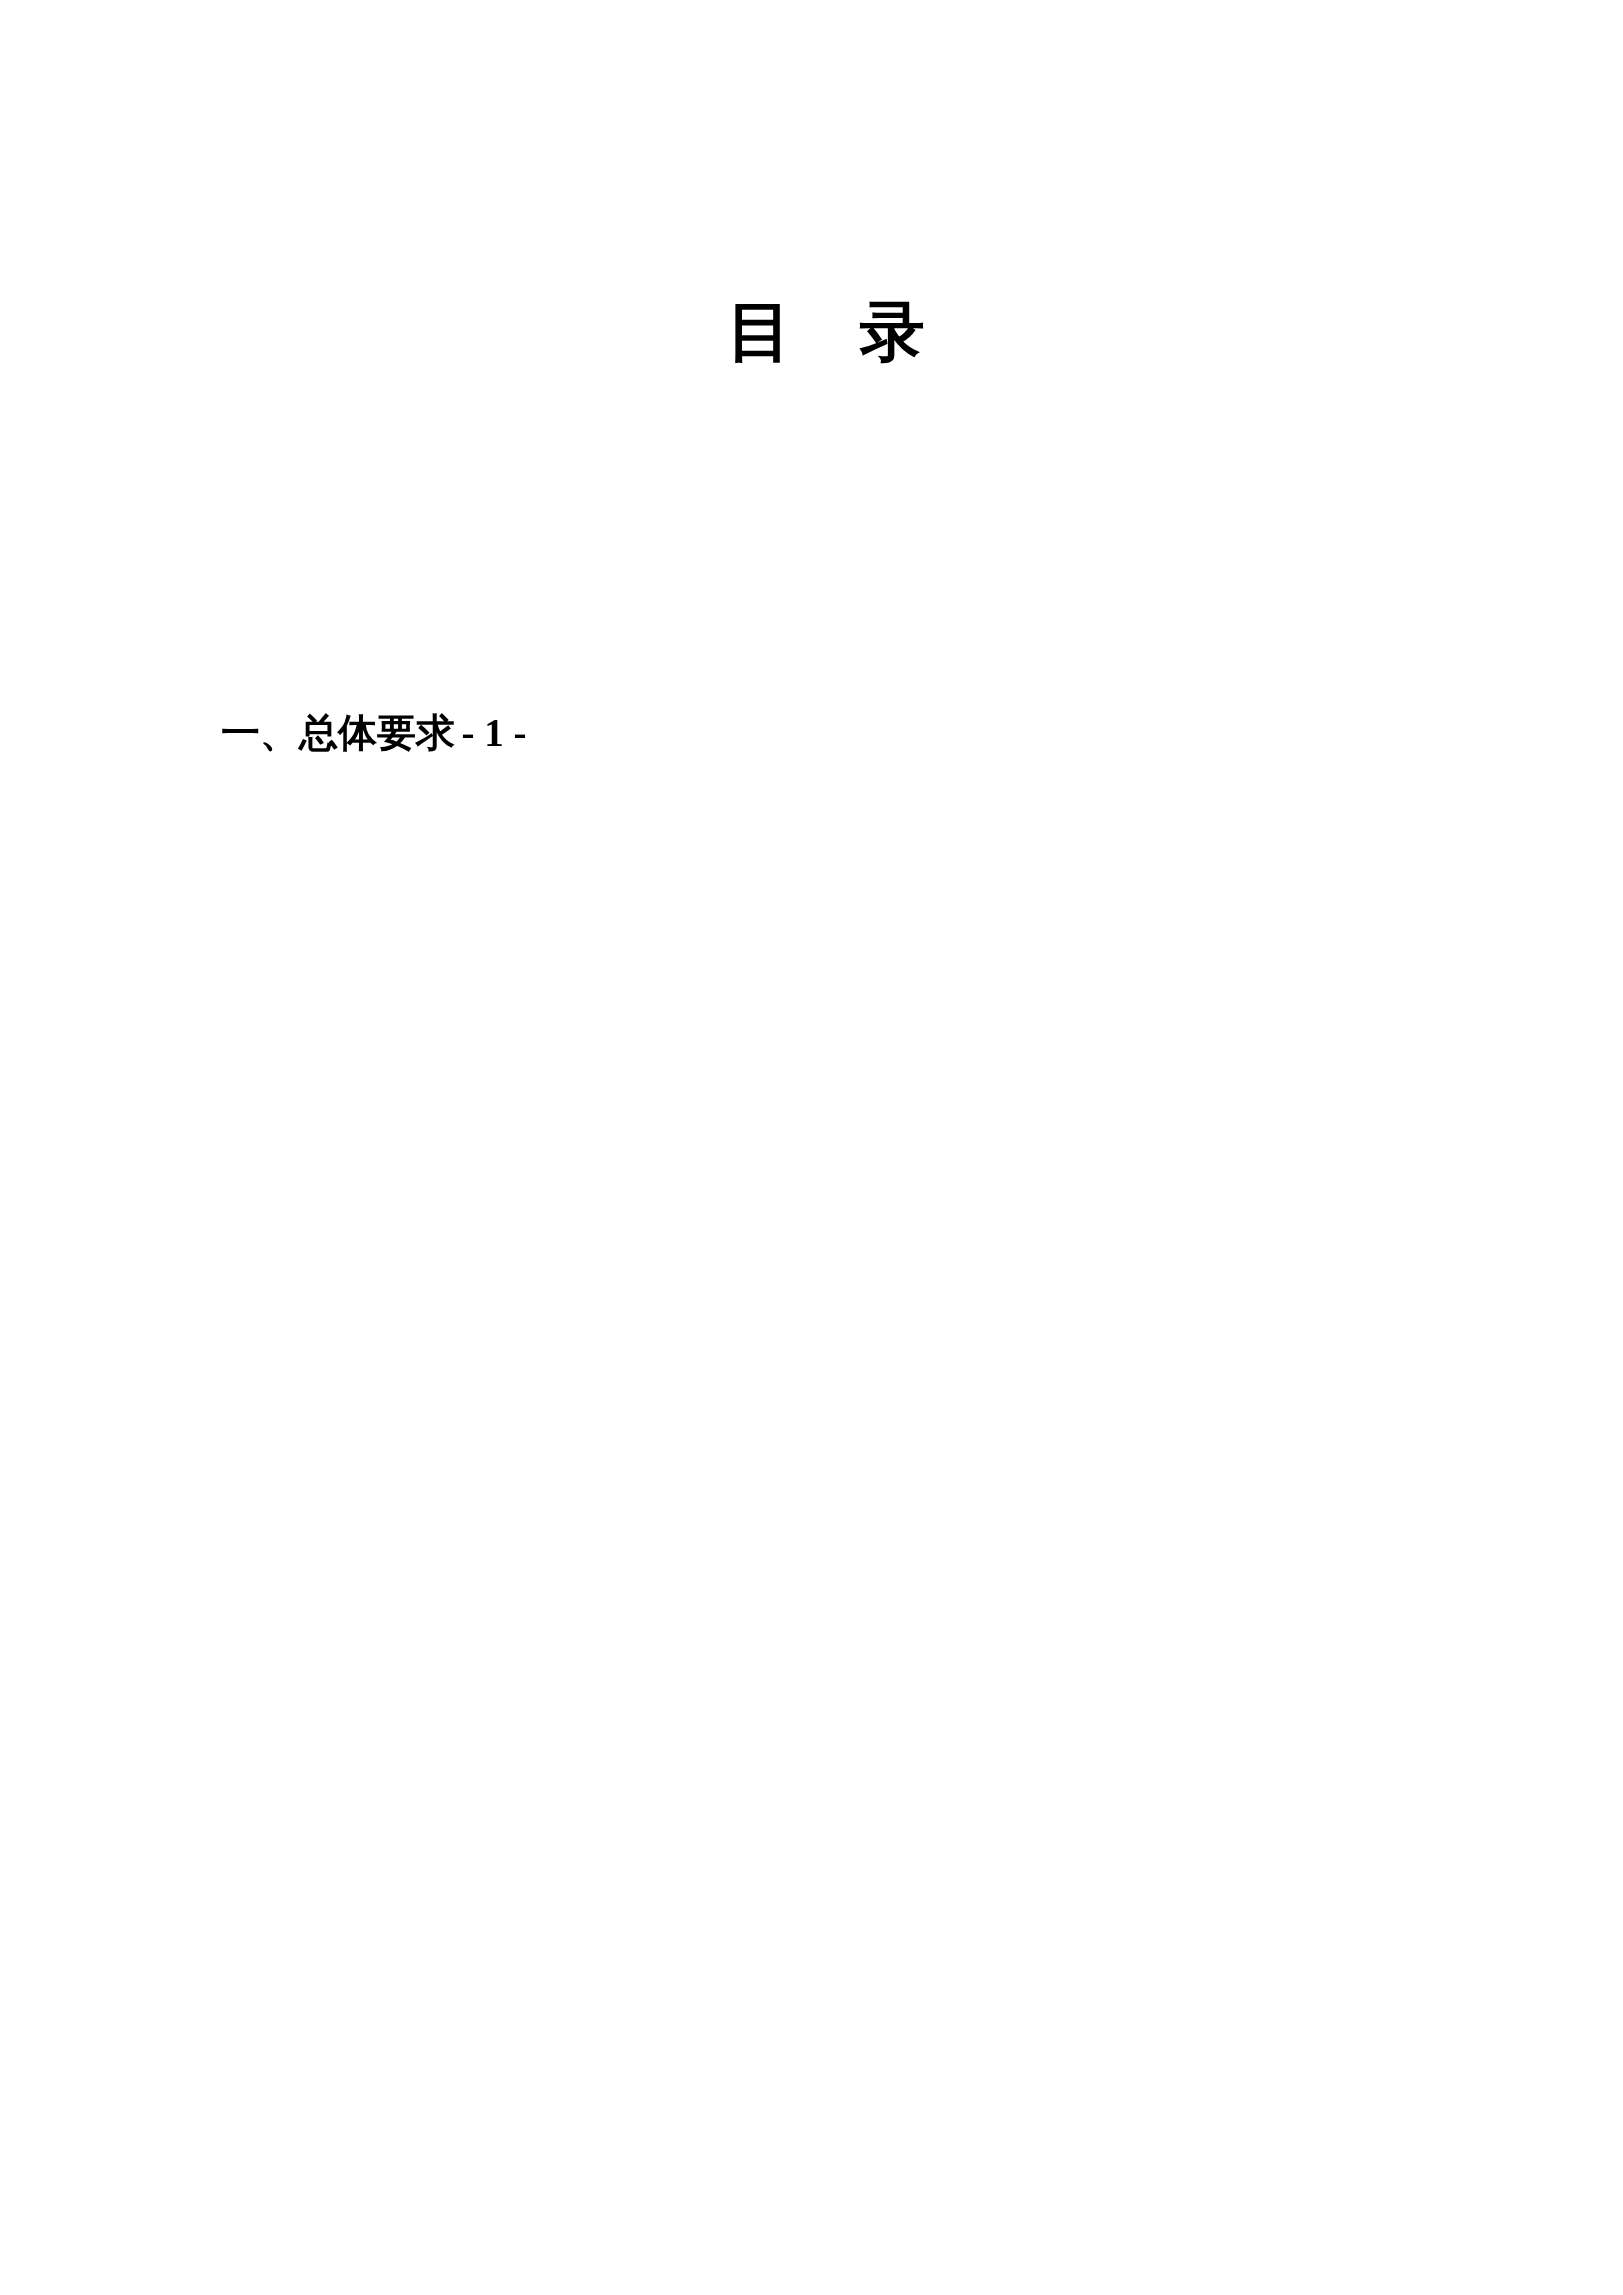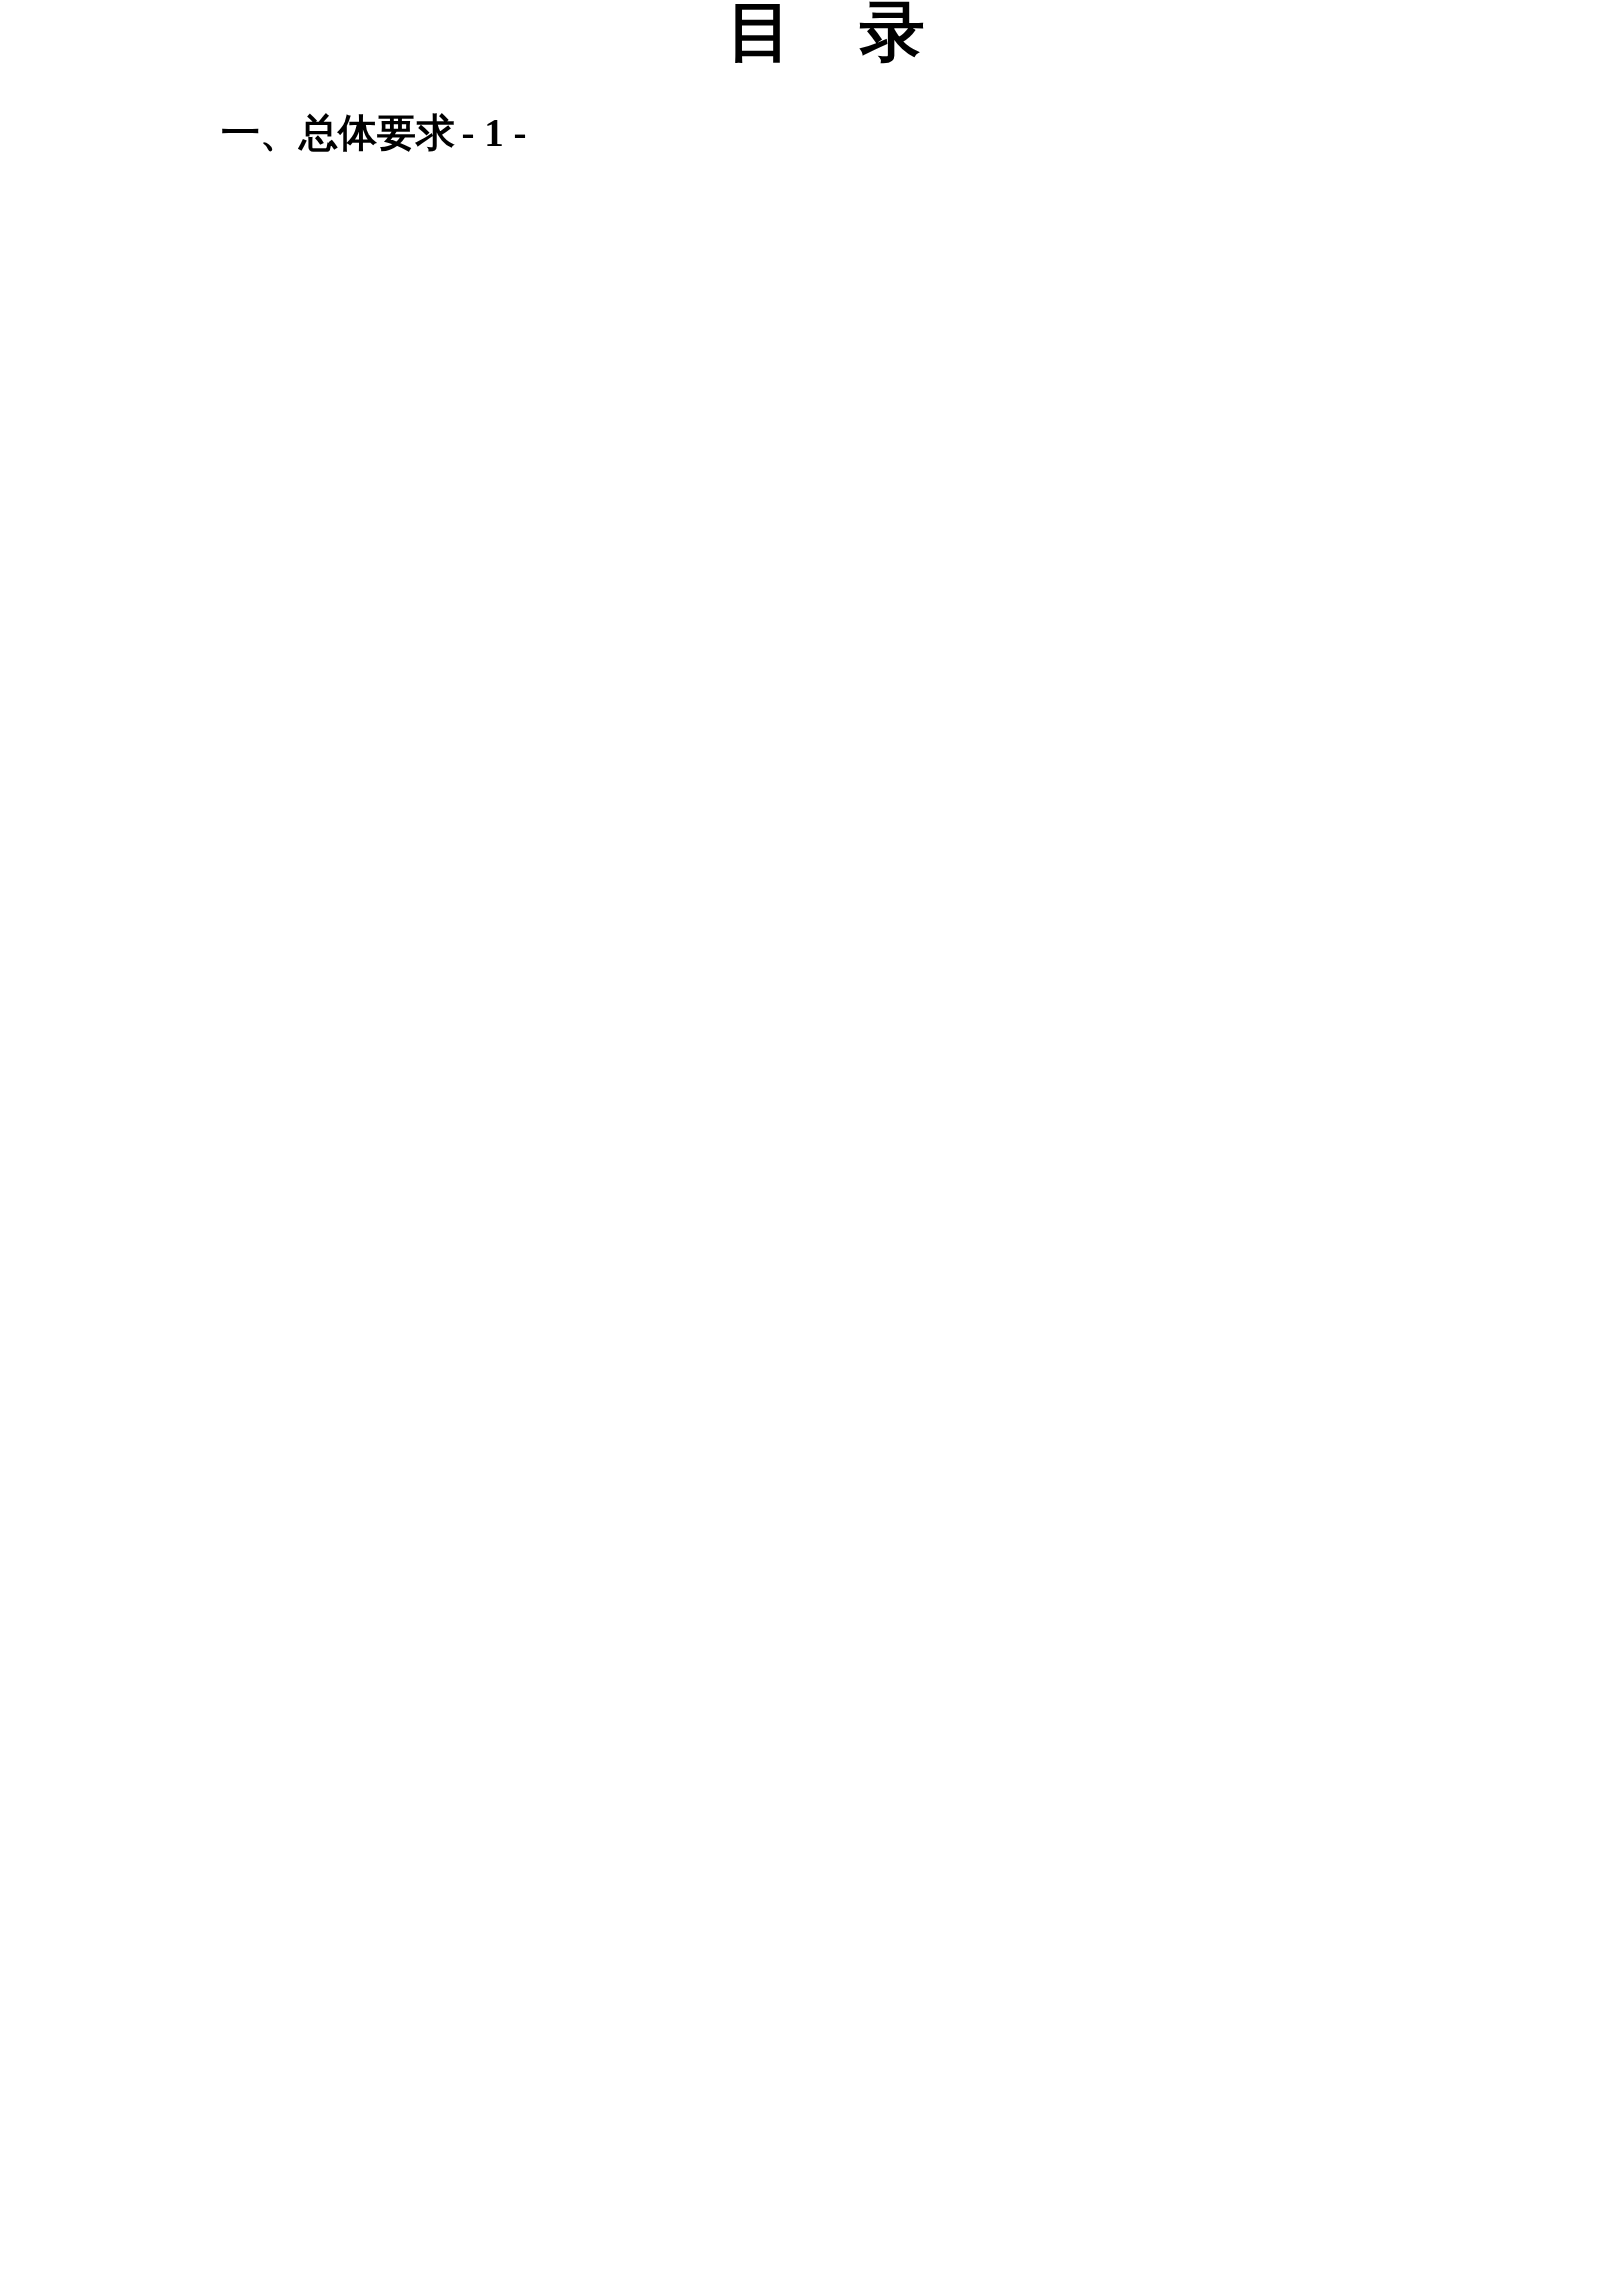--- a/index.html
+++ b/index.html
@@ -9,20 +9,21 @@
   }
   .page {
     position: relative;
     width: 1623px;
     height: 2295px;
     background: #ffffff;
     font-family: "Liberation Serif", "DejaVu Serif", serif;
     color: #000000;
     overflow: hidden;
     box-sizing: border-box;
+    padding-top: 300px;
   }
   .content {
     margin-left: 221px;
     margin-right: 191px;
   }
   .doc-title {
     text-align: center;
     font-size: 65px;
     line-height: 1;
     font-weight: bold;

